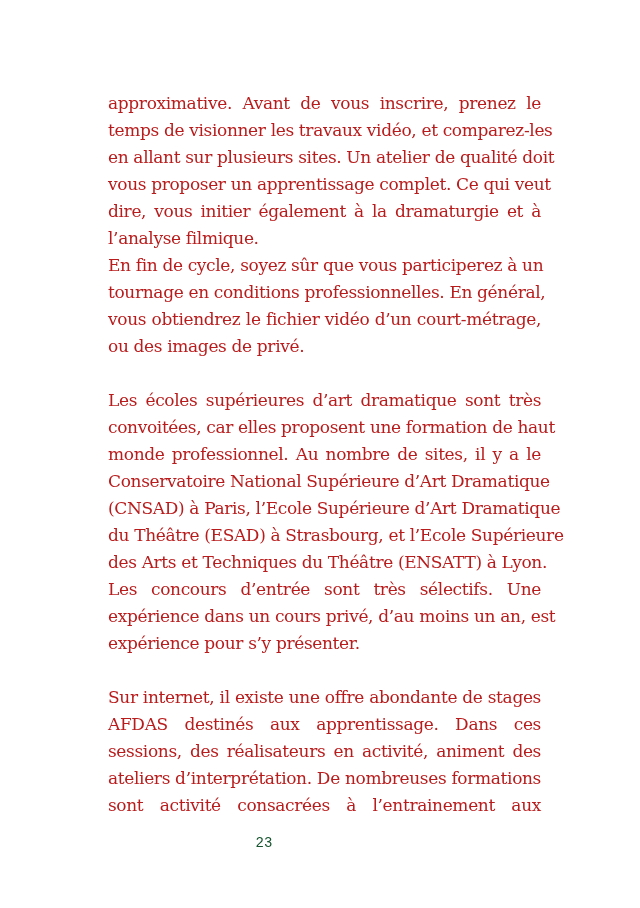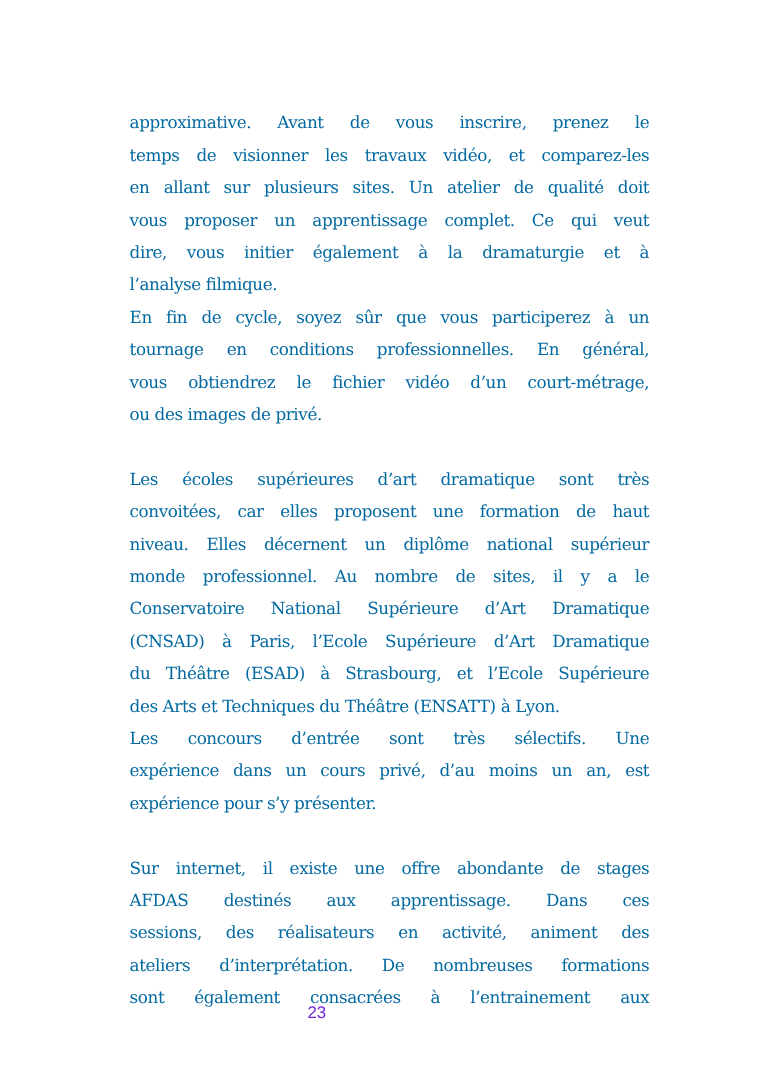--- a/index.html
+++ b/index.html
@@ -18,23 +18,23 @@
       left: 0; top: 0;
       width: 640px; height: 908px;
       background: #ffffff;
     }
     .text-block {
       position: absolute;
       left: 108px;
       top: 90px;
       width: 433px;
       font-family: "DejaVu Serif", "Liberation Serif", serif;
-      font-size: 14px;
+      font-size: 17px;
       line-height: 27px;
-      color: #0369a1;
+      color: #b91c1c;
       letter-spacing: -0.35px;
     }
     .line {
       display: block;
       height: 27px;
       white-space: nowrap;
       text-align: justify;
       text-align-last: justify;
     }
     .line.last {
@@ -43,23 +43,23 @@
     .blank {
       display: block;
       height: 27px;
     }
     .page-number {
       position: absolute;
       left: 0;
       width: 528px;
       top: 835px;
       text-align: center;
-      font-family: Liberation Sans, sans-serif;
+      font-family: Liberation Mono, monospace;
       font-size: 14px;
-      color: #6d28d9;
+      color: #14532d;
     }
   </style>
 </head>
 <body>
 
 <div class="page">
   <div class="text-block">
 
     <div>
       <span class="line">approximative. Avant de vous inscrire, prenez le</span>
@@ -75,40 +75,39 @@
       <span class="line">tournage en conditions professionnelles. En général,</span>
       <span class="line">vous obtiendrez le fichier vidéo d’un court-métrage,</span>
       <span class="line last">ou des images de privé.</span>
     </div>
 
     <span class="blank"></span>
 
     <div>
       <span class="line">Les écoles supérieures d’art dramatique sont très</span>
       <span class="line">convoitées, car elles proposent une formation de haut</span>
-      <span class="line">niveau. Elles décernent un diplôme national supérieur</span>
       <span class="line">monde professionnel. Au nombre de sites, il y a le</span>
       <span class="line">Conservatoire National Supérieure d’Art Dramatique</span>
       <span class="line">(CNSAD) à Paris, l’Ecole Supérieure d’Art Dramatique</span>
       <span class="line">du Théâtre (ESAD) à Strasbourg, et l’Ecole Supérieure</span>
       <span class="line last">des Arts et Techniques du Théâtre (ENSATT) à Lyon.</span>
     </div>
 
     <div>
       <span class="line">Les concours d’entrée sont très sélectifs. Une</span>
       <span class="line">expérience dans un cours privé, d’au moins un an, est</span>
       <span class="line last">expérience pour s’y présenter.</span>
     </div>
 
     <span class="blank"></span>
 
     <div>
       <span class="line">Sur internet, il existe une offre abondante de stages</span>
       <span class="line">AFDAS destinés aux apprentissage. Dans ces</span>
       <span class="line">sessions, des réalisateurs en activité, animent des</span>
       <span class="line">ateliers d’interprétation. De nombreuses formations</span>
-      <span class="line">sont également consacrées à l’entrainement aux</span>
+      <span class="line">sont activité consacrées à l’entrainement aux</span>
     </div>
 
   </div>
 
   <div class="page-number">23</div>
 </div>
 
 </body></html>

